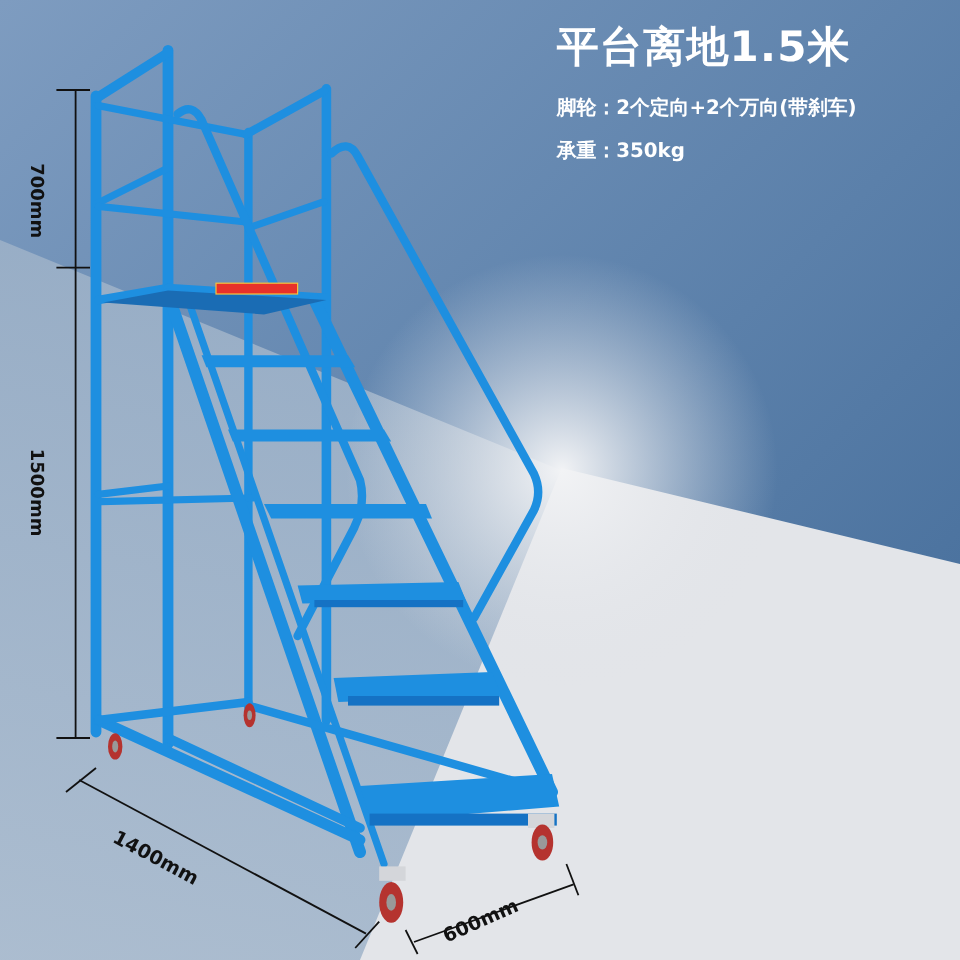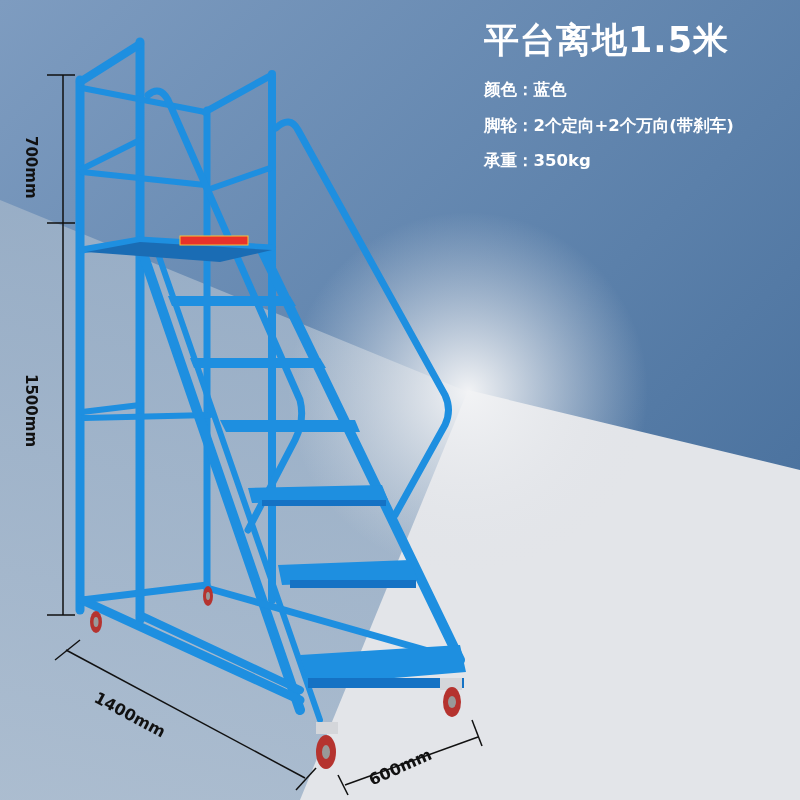--- a/index.html
+++ b/index.html
@@ -1,21 +1,21 @@
 <!DOCTYPE html>
 <html><head>
 <meta charset="utf-8">
 <style>
   html, body { margin:0; padding:0; }
   body { width:800px; height:800px; overflow:hidden; position:relative;
          font-family: "DejaVu Sans", "Liberation Sans", sans-serif; }
   .bg { position:absolute; inset:0; }
   .bg svg { display:block; }
   .product { position:absolute; left:0; top:0; width:800px; height:800px; }
-  .specs { position:absolute; left:484px; top:14px; color:#ffffff; }
+  .specs { position:absolute; left:464px; top:14px; color:#ffffff; }
   .title { font-size:35px; font-weight:bold; letter-spacing:1px; line-height:52px; margin:0 0 6px 0; white-space:nowrap; }
   .spec-row { font-size:16.5px; font-weight:bold; height:35.5px; line-height:35.5px; white-space:nowrap; }
   .dim { position:absolute; color:#111; font-size:15px; font-weight:bold; white-space:nowrap; }
   .dim-v { transform: rotate(90deg); transform-origin: left top; }
   .dim-700 { left:40px; top:136px; }
   .dim-1500 { left:40px; top:374px; }
   .dim-1400 { left:100px; top:688px; transform: rotate(28deg); transform-origin:left top; font-size:16px; }
   .dim-600 { left:366px; top:772px; transform: rotate(-24deg); transform-origin:left top; font-size:16px; }
 </style>
 </head>
@@ -139,16 +139,15 @@
   </svg>
 </div>
 
 <div class="dim dim-v dim-700">700mm</div>
 <div class="dim dim-v dim-1500">1500mm</div>
 <div class="dim dim-1400">1400mm</div>
 <div class="dim dim-600">600mm</div>
 
 <div class="specs">
   <div class="title">平台离地1.5米</div>
-  <div class="spec-row"><span>颜色：</span><span>蓝色</span></div>
   <div class="spec-row"><span>脚轮：</span><span>2个定向+2个万向(带刹车)</span></div>
   <div class="spec-row"><span>承重：</span><span>350kg</span></div>
 </div>
 
 </body></html>

